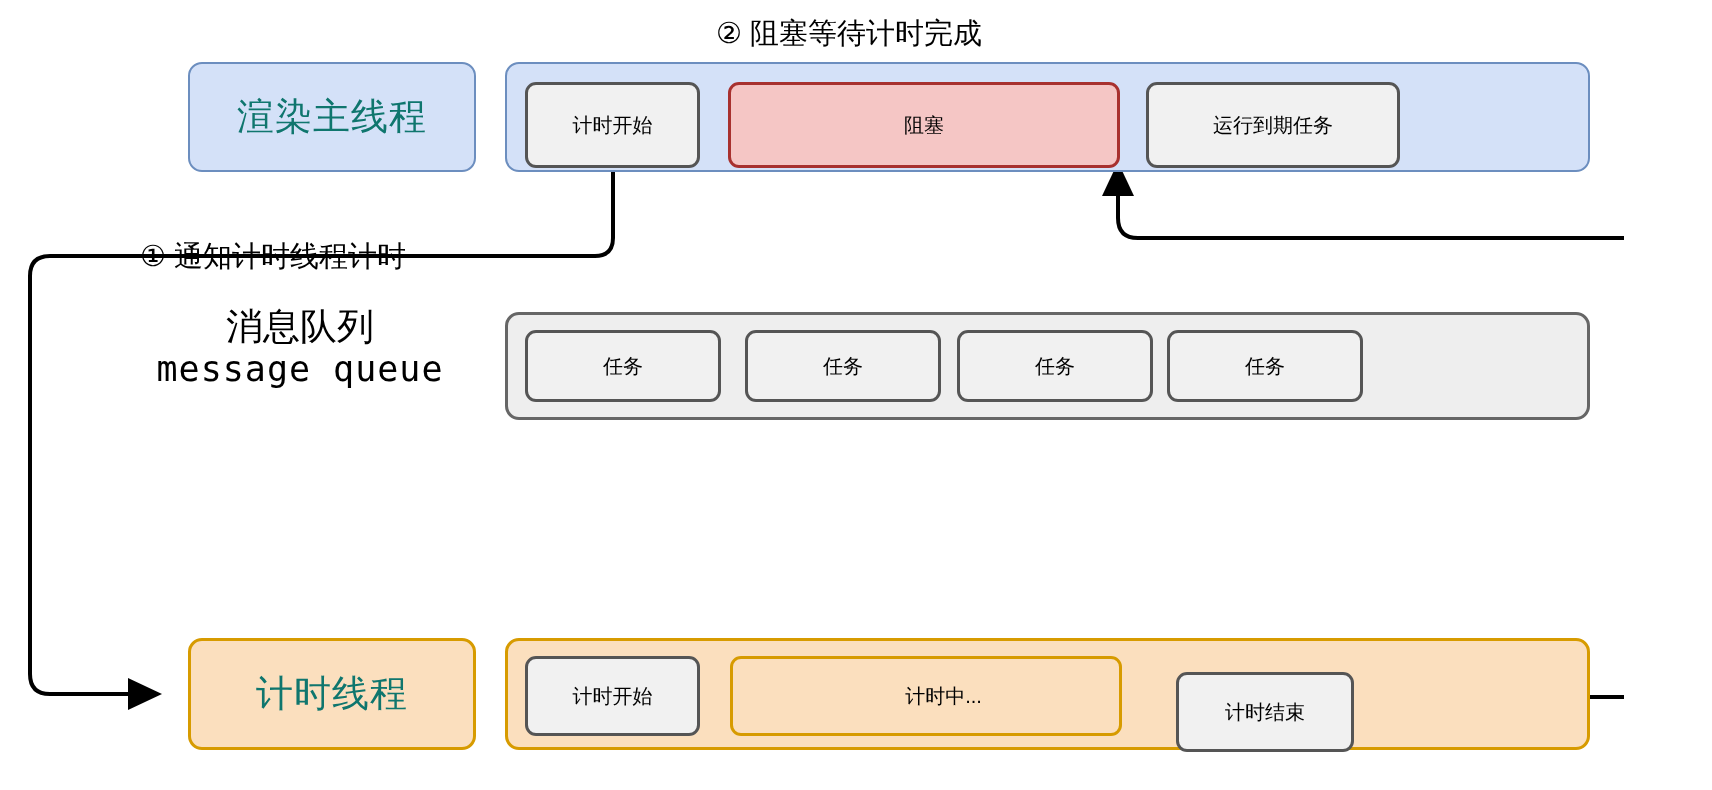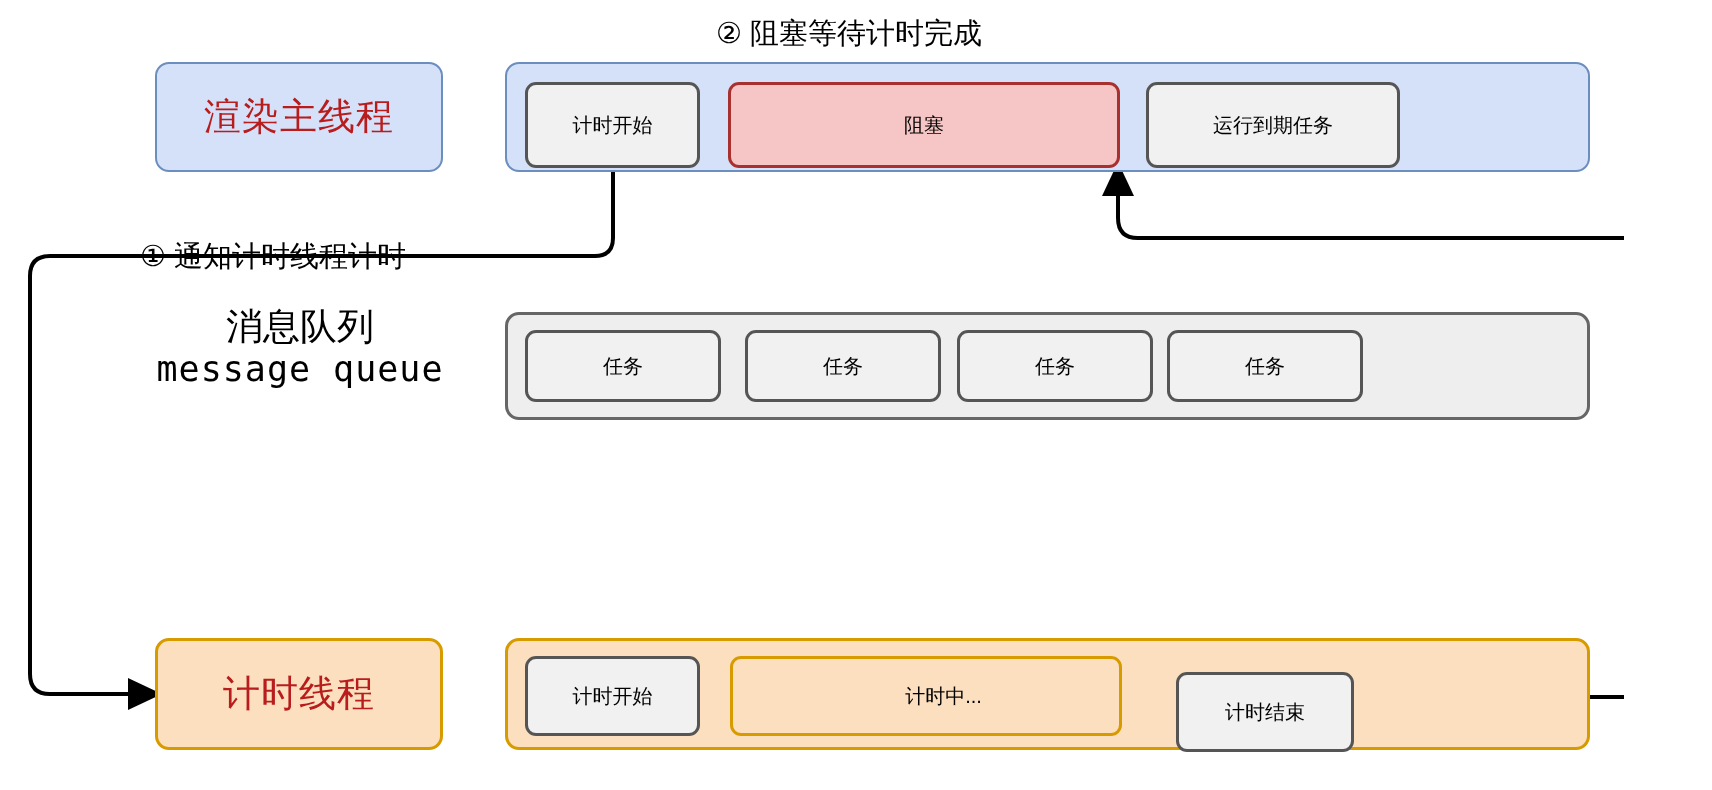--- a/index.html
+++ b/index.html
@@ -22,22 +22,23 @@
   .lane {
     position: absolute;
     box-sizing: border-box;
     border-radius: 14px;
     display: flex;
     align-items: center;
   }
   .lane-label {
     justify-content: center;
     font-size: 37px;
-    color: #b91c1c;
+    color: #0f766e;
     letter-spacing: 1px;
+    margin-left: 33px;
   }
   .lane-blue {
     background: #d4e1f8;
     border: 2px solid #6c8ebf;
   }
   .lane-orange {
     background: #fbdfbe;
     border: 3px solid #d79b00;
   }
   .lane-gray {

